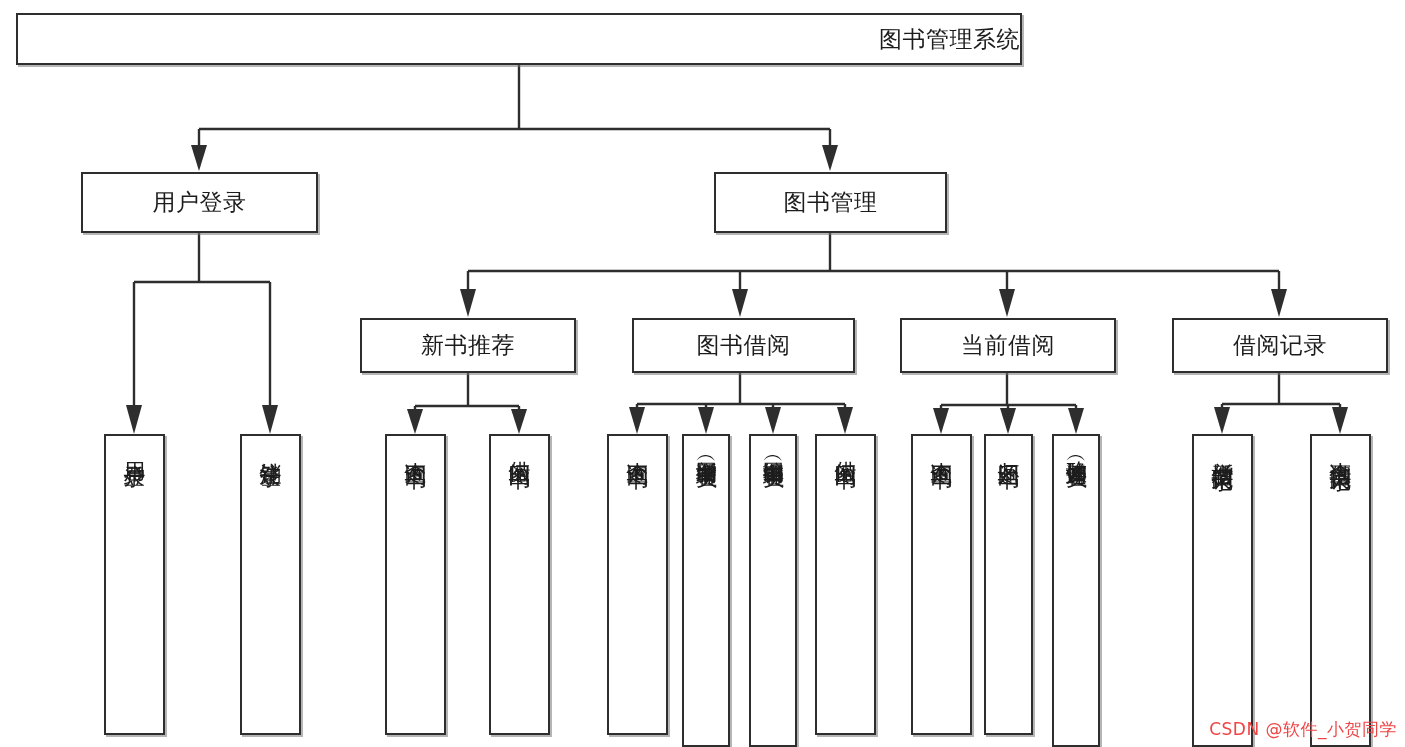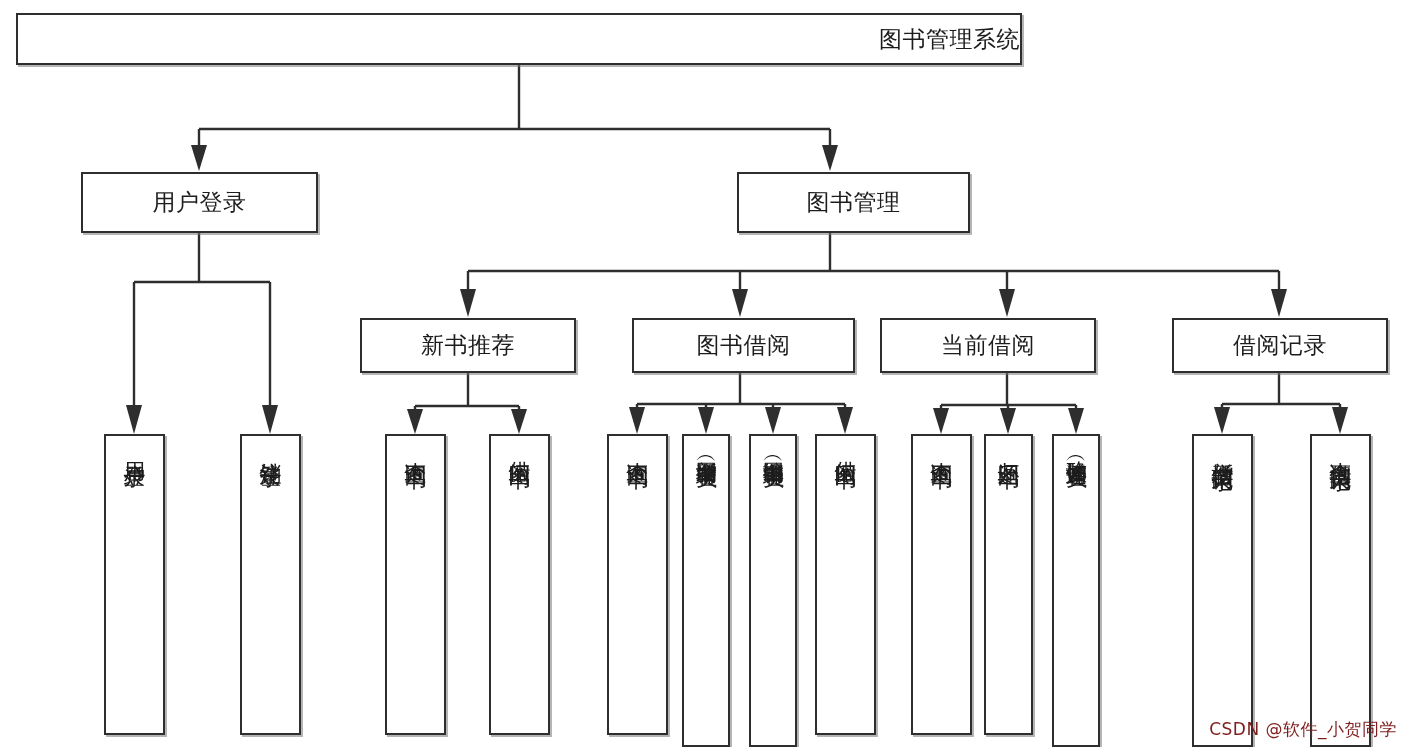--- a/index.html
+++ b/index.html
@@ -86,21 +86,21 @@
     font-size: 21px;
     letter-spacing: 1px;
   }
 
   
   #watermark {
     position: absolute;
     right: 8px;
     bottom: 6px;
     font-size: 17px;
-    color: #7f1d1d;
+    color: #ef4444;
     letter-spacing: 0.5px;
     white-space: nowrap;
     z-index: 5;
     pointer-events: none;
   }
 </style>
 </head>
 <body>
 
 <div id="diagram-canvas">
@@ -168,33 +168,33 @@
   </svg>
 
   <div class="node horiz root" style="left:16px; top:13px; width:1006px; height:52px;justify-content:flex-end;">
     <span class="node-label">图书管理系统</span>
   </div>
 
   <div class="node horiz" style="left:81px; top:172px; width:237px; height:61px;">
     <span class="node-label">用户登录</span>
   </div>
 
-  <div class="node horiz" style="left:737px; top:172px; width:233px; height:61px;">
+  <div class="node horiz" style="left:714px; top:172px; width:233px; height:61px;">
     <span class="node-label">图书管理</span>
   </div>
 
   <div class="node horiz" style="left:360px; top:318px; width:216px; height:55px;">
     <span class="node-label">新书推荐</span>
   </div>
 
   <div class="node horiz" style="left:632px; top:318px; width:223px; height:55px;">
     <span class="node-label">图书借阅</span>
   </div>
 
-  <div class="node horiz" style="left:880px; top:318px; width:216px; height:55px;">
+  <div class="node horiz" style="left:900px; top:318px; width:216px; height:55px;">
     <span class="node-label">当前借阅</span>
   </div>
 
   <div class="node horiz" style="left:1172px; top:318px; width:216px; height:55px;">
     <span class="node-label">借阅记录</span>
   </div>
 
   <div class="node vert" style="left:104px; top:434px; width:61px; height:301px;">
     <span class="node-label">用户登录</span>
   </div>

